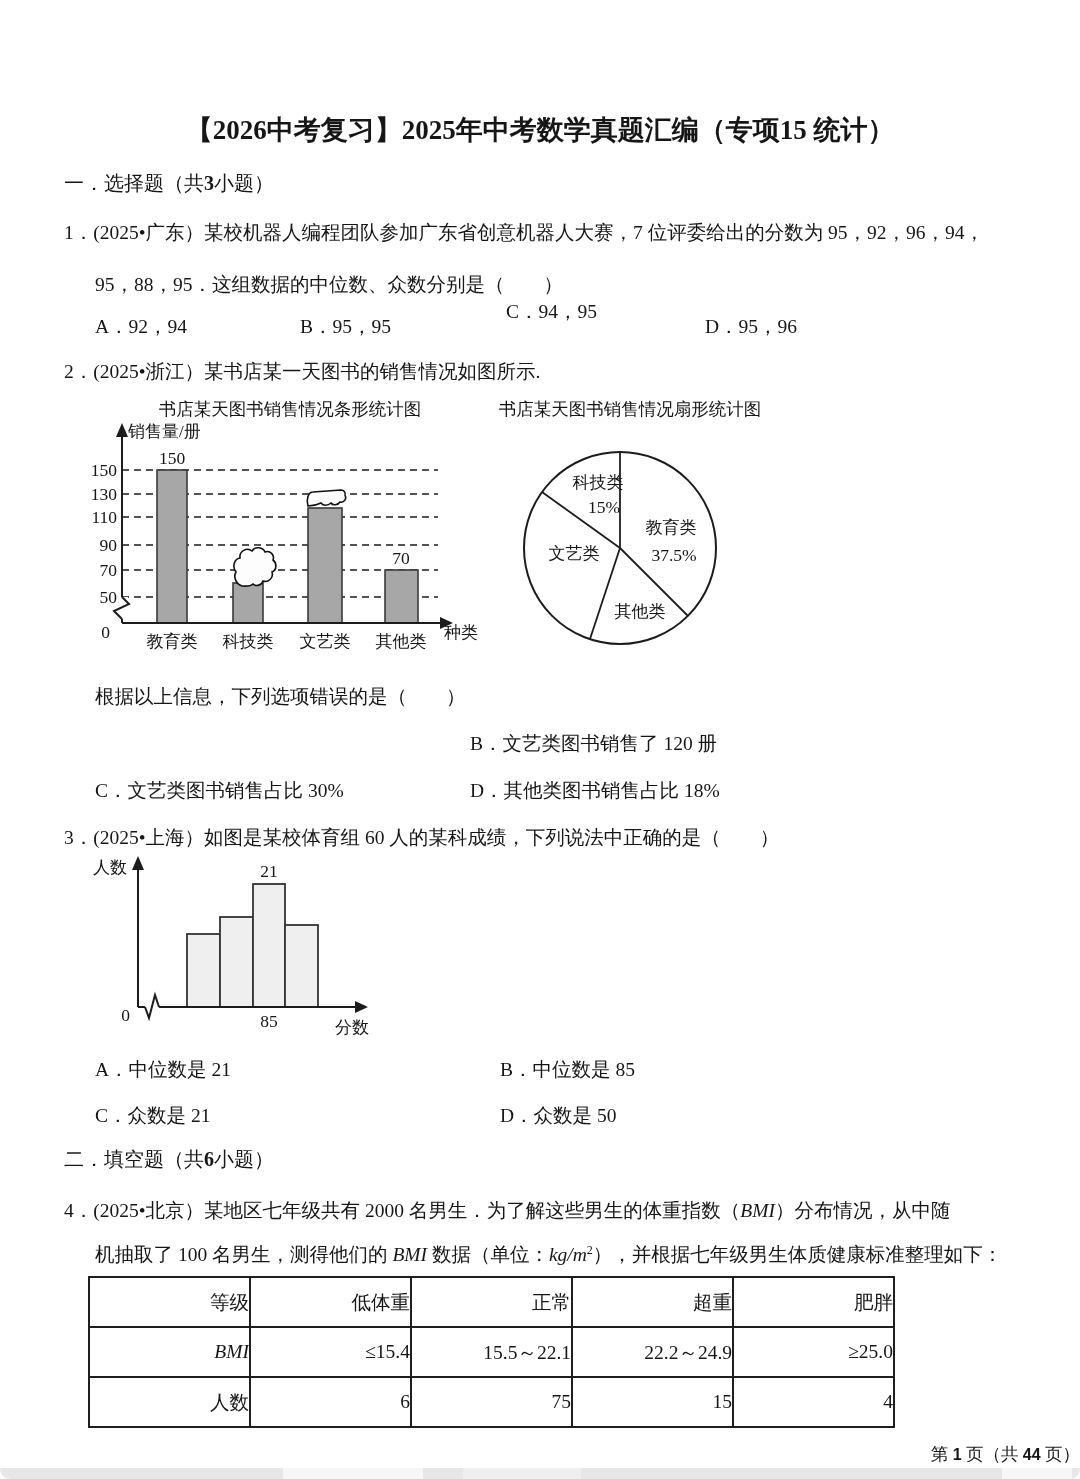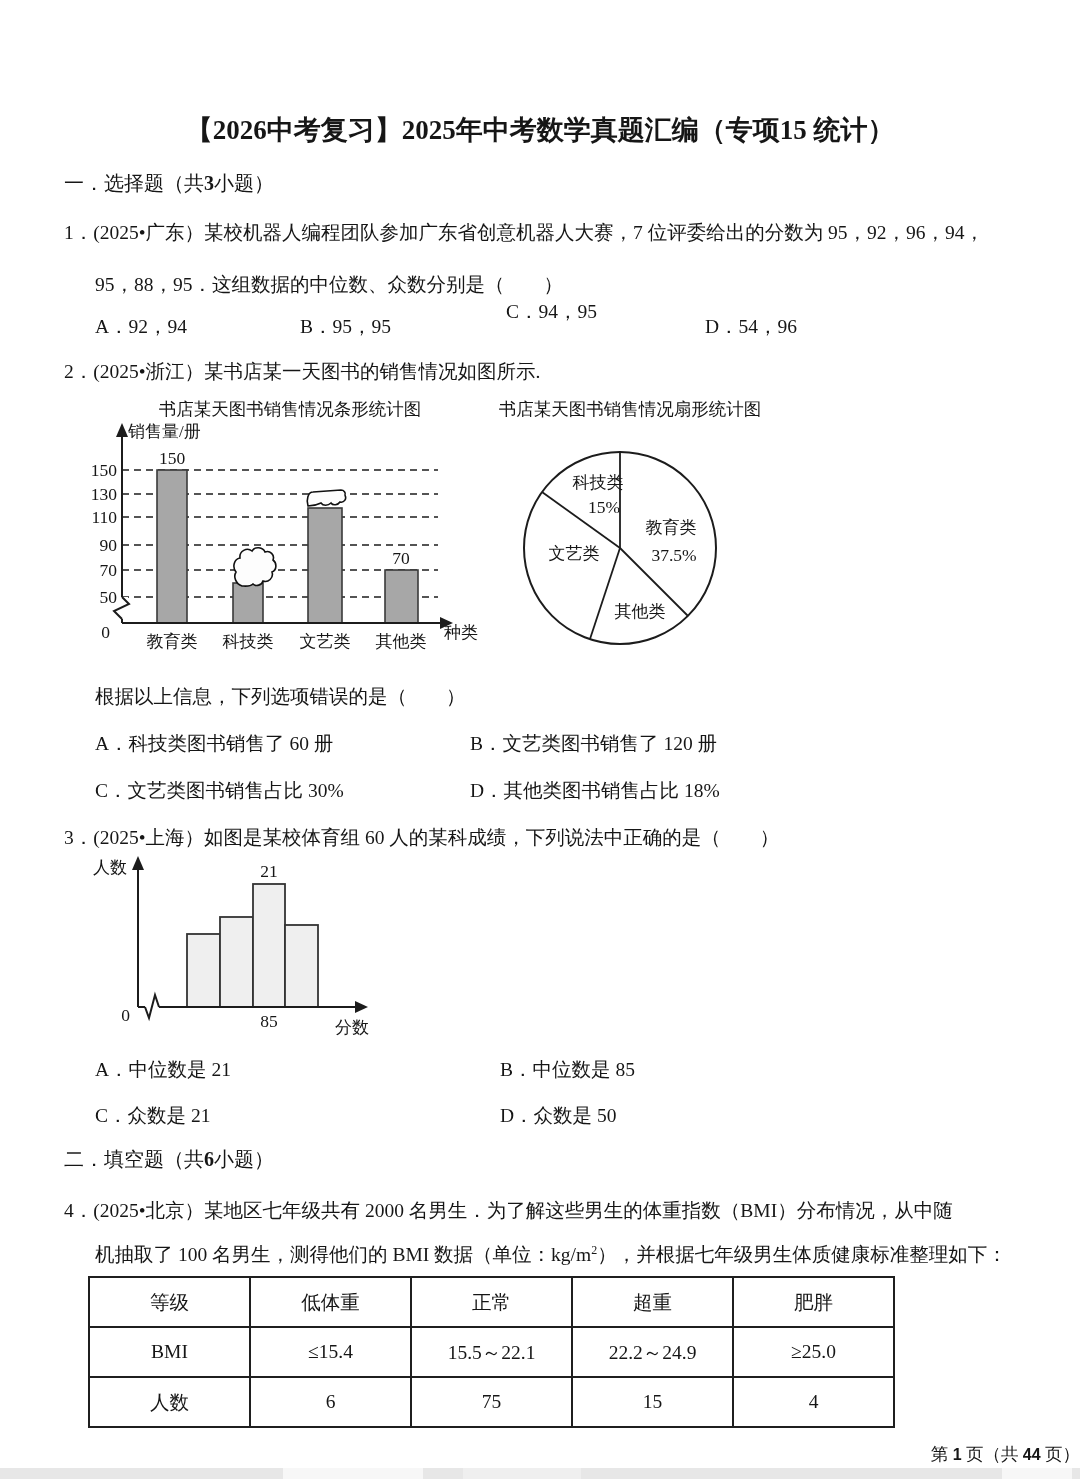--- a/index.html
+++ b/index.html
@@ -1,35 +1,35 @@
 <!DOCTYPE html>
 <html><head>
 <meta charset="utf-8">
 <style>
   html,body{margin:0;padding:0;background:#fff;}
   #page{position:relative;width:1080px;height:1479px;background:#ffffff;
-        font-family:"Liberation Serif","DejaVu Serif",serif;color:#161616;overflow:hidden;}
+        font-family:"Liberation Serif","DejaVu Serif",serif;color:#161616;overflow:hidden;border-radius:10px;}
   .abs{position:absolute;}
   .t{font-size:19.5px;white-space:nowrap;}
   .sec{font-size:20px;white-space:nowrap;}
   .title{position:absolute;top:112px;left:0;width:100%;text-align:center;
          font-size:27px;font-weight:bold;white-space:nowrap;}
   .ctitle{font-size:17.5px;text-align:center;white-space:nowrap;}
-  .it{margin-top:24px;}
+  .it{font-style:italic;margin-top:24px;}
   sup{font-size:12px;}
   svg text{font-size:17px;fill:#161616;font-family:"Liberation Serif","DejaVu Serif",serif;}
   svg .num{font-size:17.5px;}
   .axis{stroke:#1c1c1c;stroke-width:2;fill:none;}
   .grid{stroke:#1c1c1c;stroke-width:1.6;stroke-dasharray:7 5;fill:none;}
   .bar{fill:#a7a7a7;stroke:#3a3a3a;stroke-width:1.6;}
   .hbar{fill:#efefef;stroke:#333;stroke-width:1.8;}
   .blot{fill:#fdfdfd;stroke:#111;stroke-width:1.6;}
   .pieline{stroke:#1c1c1c;stroke-width:1.8;fill:none;}
   table.bmi{position:absolute;left:88px;top:1276px;border-collapse:collapse;}
-  table.bmi td{border:2px solid #1f1f1f;width:159px;height:48px;text-align:center;
+  table.bmi td{border:2px solid #1f1f1f;width:159px;height:48px;text-align:right;
                vertical-align:middle;font-size:19.5px;padding:0;}
   .footer{position:absolute;top:1442px;left:0;width:100%;text-align:right;
           font-size:17.5px;white-space:nowrap;}
   .fnum{font-weight:bold;font-family:"Liberation Sans",sans-serif;font-size:16px;}
   .scanedge{position:absolute;top:1468px;left:0;width:1080px;height:11px;background:#e7e7e7;}
   .scanedge i{position:absolute;top:0;height:11px;background:#f7f7f7;display:block;}
 </style>
 </head>
 <body>
 
@@ -37,21 +37,21 @@
 
   <div class="title">【2026中考复习】2025年中考数学真题汇编（专项15 统计）</div>
 
   <div class="abs sec" style="top:170px;left:64px"><span>一．选择题（共</span><b>3</b><span>小题）</span></div>
 
   <div class="abs t" style="top:219px;left:64px">1．(2025•广东）某校机器人编程团队参加广东省创意机器人大赛，7 位评委给出的分数为 95，92，96，94，</div>
   <div class="abs t" style="top:271px;left:95px">95，88，95．这组数据的中位数、众数分别是（　　）</div>
   <div class="abs t" style="top:313px;left:95px">A．92，94</div>
   <div class="abs t" style="top:313px;left:300px">B．95，95</div>
   <div class="abs t" style="top:298px;left:506px">C．94，95</div>
-  <div class="abs t" style="top:313px;left:705px">D．54，96</div>
+  <div class="abs t" style="top:313px;left:705px">D．95，96</div>
 
   <div class="abs t" style="top:358px;left:64px">2．(2025•浙江）某书店某一天图书的销售情况如图所示.</div>
   <div class="abs ctitle" style="top:397px;left:480px;width:300px">书店某天图书销售情况扇形统计图</div>
   <div class="abs ctitle" style="top:397px;left:140px;width:300px">书店某天图书销售情况条形统计图</div>
 
   <svg class="abs" style="left:90px;top:420px" width="400" height="252" viewBox="0 0 400 252">
     <g>
       <line class="grid" x1="32" y1="50" x2="348" y2="50"></line>
       <line class="grid" x1="32" y1="74" x2="348" y2="74"></line>
       <line class="grid" x1="32" y1="97" x2="348" y2="97"></line>
@@ -96,21 +96,20 @@
     <line class="pieline" x1="132" y1="132" x2="54" y2="76"></line>
     <text x="110" y="72" text-anchor="middle">科技类</text>
     <text class="num" x="116" y="97" text-anchor="middle">15%</text>
     <text x="183" y="117" text-anchor="middle">教育类</text>
     <text class="num" x="186" y="145" text-anchor="middle">37.5%</text>
     <text x="86" y="143" text-anchor="middle">文艺类</text>
     <text x="152" y="201" text-anchor="middle">其他类</text>
   </svg>
 
   <div class="abs t" style="top:683px;left:95px">根据以上信息，下列选项错误的是（　　）</div>
-  <div class="abs t" style="top:730px;left:95px">A．科技类图书销售了 60 册</div>
   <div class="abs t" style="top:730px;left:470px">B．文艺类图书销售了 120 册</div>
   <div class="abs t" style="top:777px;left:95px">C．文艺类图书销售占比 30%</div>
   <div class="abs t" style="top:777px;left:470px">D．其他类图书销售占比 18%</div>
 
   <div class="abs t" style="top:824px;left:64px">3．(2025•上海）如图是某校体育组 60 人的某科成绩，下列说法中正确的是（　　）</div>
 
   <svg class="abs" style="left:85px;top:853px" width="360" height="200" viewBox="0 0 360 200">
     <rect class="hbar" x="102" y="81" width="33" height="73"></rect>
     <rect class="hbar" x="135" y="64" width="33" height="90"></rect>
     <rect class="hbar" x="168" y="31" width="32" height="123"></rect>

